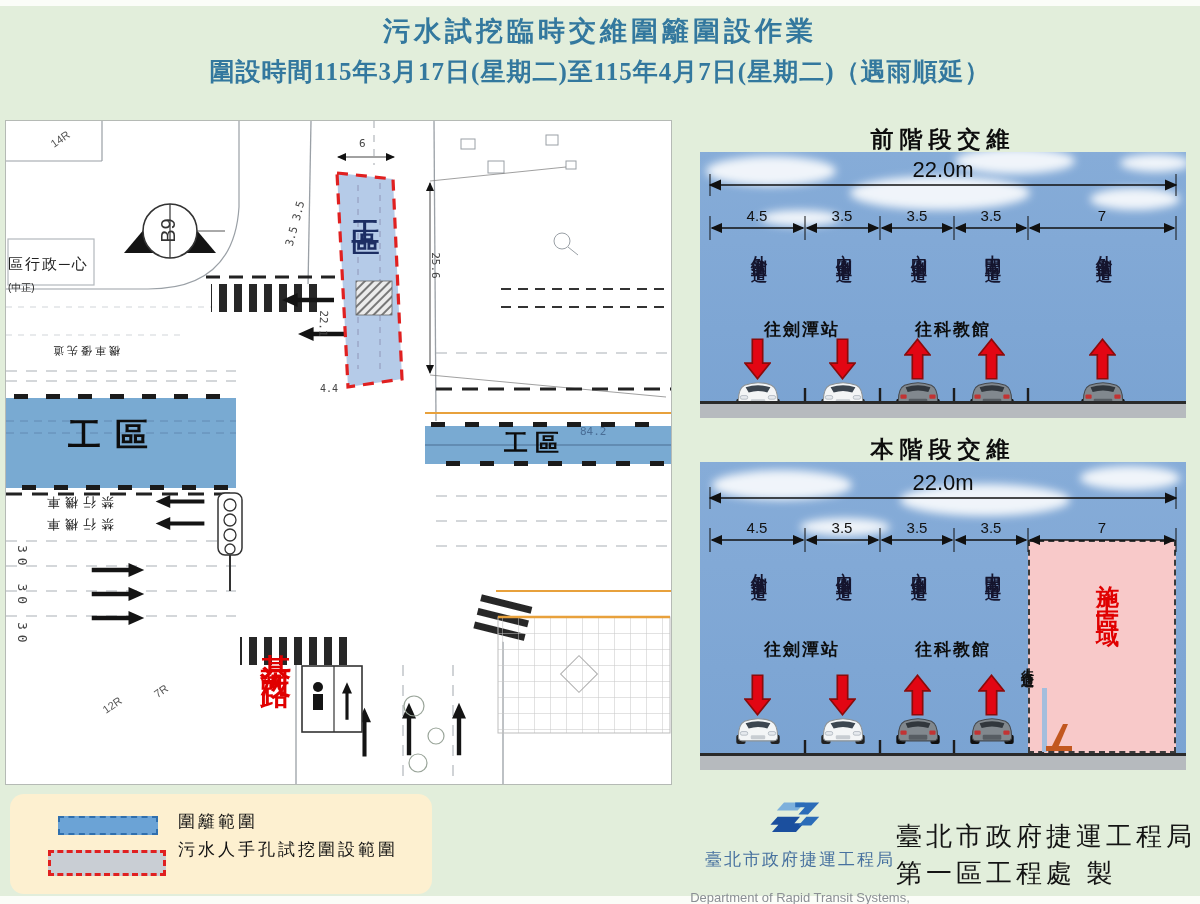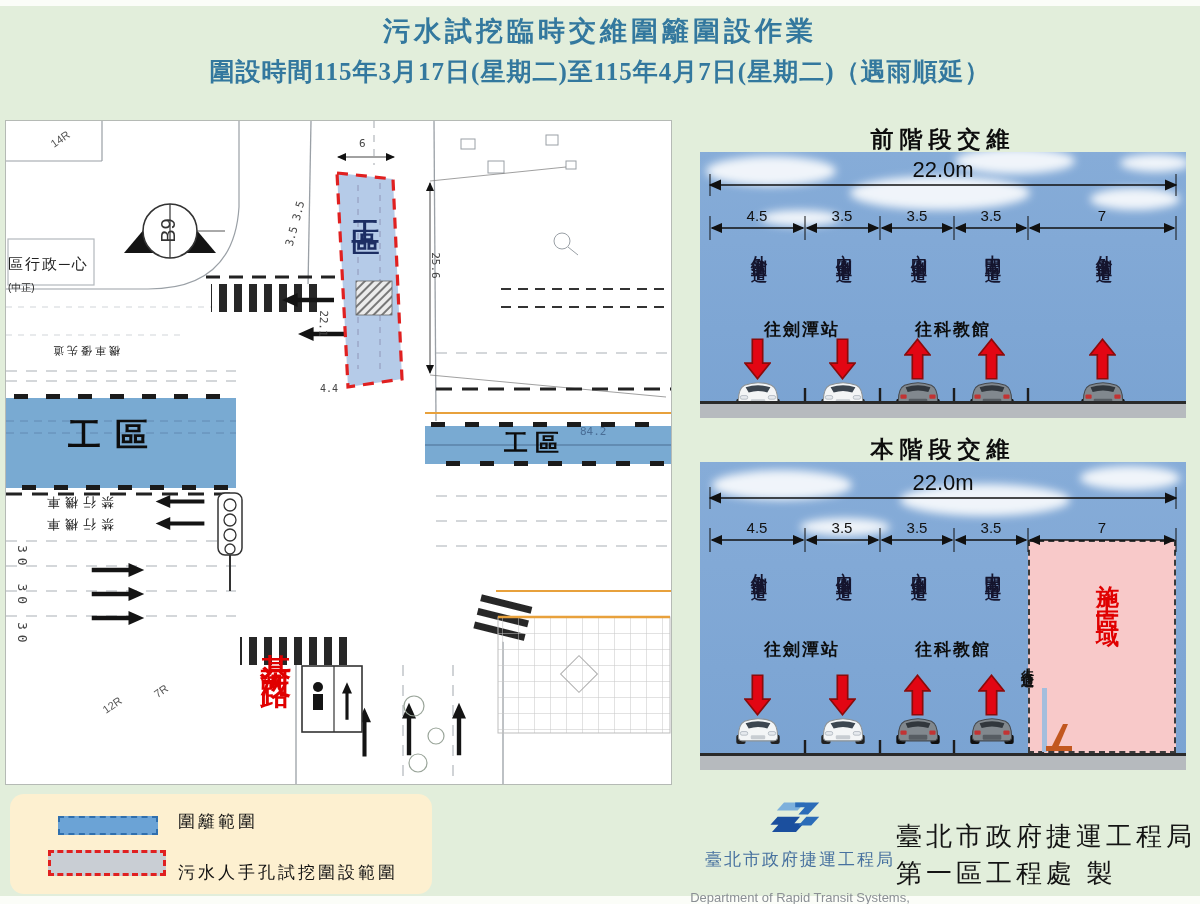--- a/index.html
+++ b/index.html
@@ -424,21 +424,21 @@
     <div class="dirlabel" style="left:52px;top:176px;width:100px;">往劍潭站</div>
     <div class="dirlabel" style="left:198px;top:176px;width:110px;">往科教館</div>
     <div class="roadstrip"></div>
   </div>
 </div>
 
 <div class="legend">
   <div class="sw1"></div>
   <div class="lg-label" style="left:168px;top:16px;">圍籬範圍</div>
   <div class="sw2"></div>
-  <div class="lg-label" style="left:168px;top:67px;text-align:right;">污水人手孔試挖圍設範圍</div>
+  <div class="lg-label" style="left:168px;top:44px;text-align:right;">污水人手孔試挖圍設範圍</div>
 </div>
 
 <div class="logo-wrap">
   <svg width="120" height="48" viewBox="0 0 120 60">
     <path d="M40 8 h26 l-9 10 h-26 z" fill="#7db0dc"></path>
     <path d="M54 8 h30 l-14 15 h-12 l8 -9 h-12 z" fill="#2b6cb8"></path>
     <path d="M32 26 h28 l-7 8 h12 l-10 11 h-30 l8 -9 h-10 z" fill="#1b4f9e"></path>
     <path d="M68 26 h16 l-10 11 h-16 z" fill="#2b6cb8"></path>
   </svg>
   <div class="logo-caption">臺北市政府捷運工程局</div>

